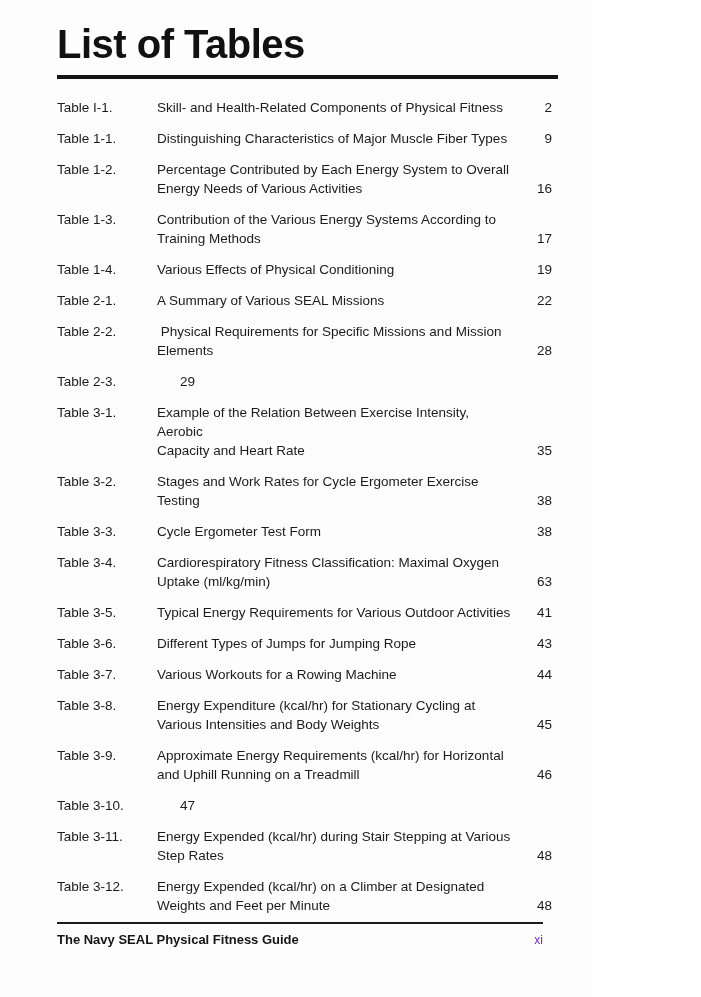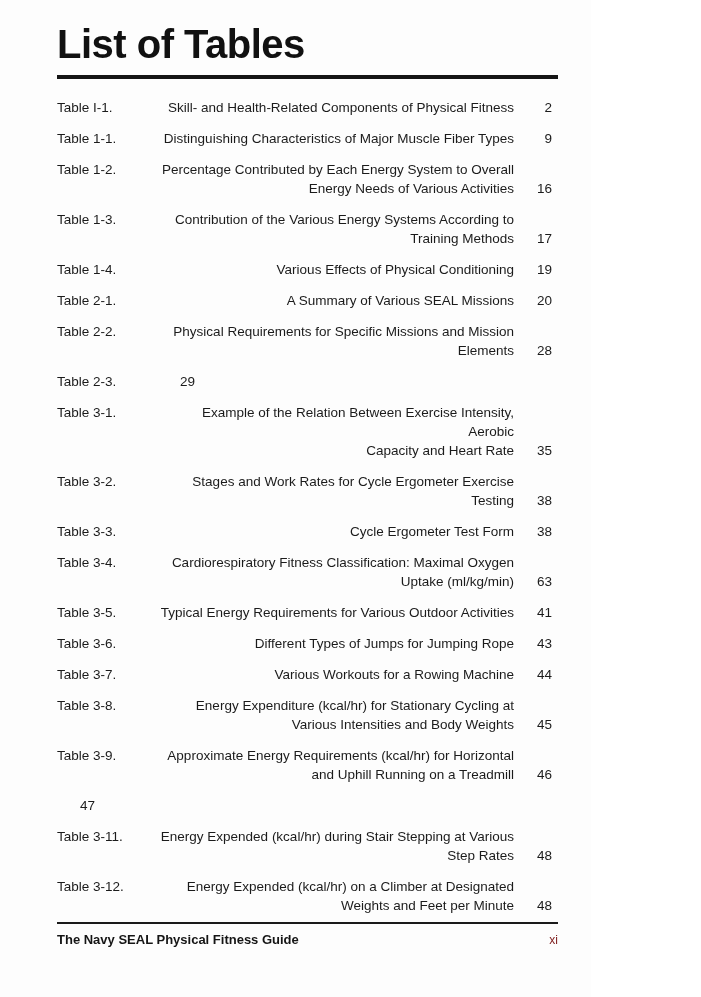--- a/index.html
+++ b/index.html
@@ -41,52 +41,51 @@
     align-items: stretch;
     margin-bottom: 12px;
   }
   .entry-label {
     flex: 0 0 100px;
     white-space: nowrap;
   }
   .entry-title {
     flex: 1 1 auto;
     white-space: pre-wrap;
-    text-align: right;
   }
   .entry-page {
     flex: 0 0 38px;
     text-align: right;
     align-self: flex-end;
     padding-right: 6px;
   }
   .footer {
     position: absolute;
     left: 57px;
-    right: 33px;
+    right: 48px;
     top: 922px;
   }
   .footer-rule {
     height: 2px;
     background: #1a1a1a;
     margin-bottom: 8px;
   }
   .footer-row {
     display: flex;
     justify-content: space-between;
     align-items: baseline;
   }
   .footer-title {
     font-size: 13px;
     font-weight: 700;
     color: #151515;
   }
   .footer-pagenum {
     font-size: 12px;
-    color: #7f1d1d;
+    color: #6d28d9;
   }
 </style>
 </head>
 <body>
 
 <div class="page">
 
   <h1 class="page-title">List of Tables</h1>
 
   <div class="title-rule"></div>
@@ -120,21 +119,21 @@
 
     <div class="entry">
       <span class="entry-label">Table 1-4.</span>
       <span class="entry-title">Various Effects of Physical Conditioning</span>
       <span class="entry-page">19</span>
     </div>
 
     <div class="entry">
       <span class="entry-label">Table 2-1.</span>
       <span class="entry-title">A Summary of Various SEAL Missions</span>
-      <span class="entry-page">20</span>
+      <span class="entry-page">22</span>
     </div>
 
     <div class="entry">
       <span class="entry-label">Table 2-2.</span>
       <span class="entry-title"> Physical Requirements for Specific Missions and Mission Elements</span>
       <span class="entry-page">28</span>
     </div>
 
     <div class="entry">
       <span class="entry-label">Table 2-3.</span>
@@ -193,20 +192,21 @@
     </div>
 
     <div class="entry">
       <span class="entry-label">Table 3-9.</span>
       <span class="entry-title">Approximate Energy Requirements (kcal/hr) for Horizontal
 and Uphill Running on a Treadmill</span>
       <span class="entry-page">46</span>
     </div>
 
     <div class="entry">
+      <span class="entry-label">Table 3-10.</span>
       <span class="entry-page">47</span>
     </div>
 
     <div class="entry">
       <span class="entry-label">Table 3-11.</span>
       <span class="entry-title">Energy Expended (kcal/hr) during Stair Stepping at Various
 Step Rates</span>
       <span class="entry-page">48</span>
     </div>
 

